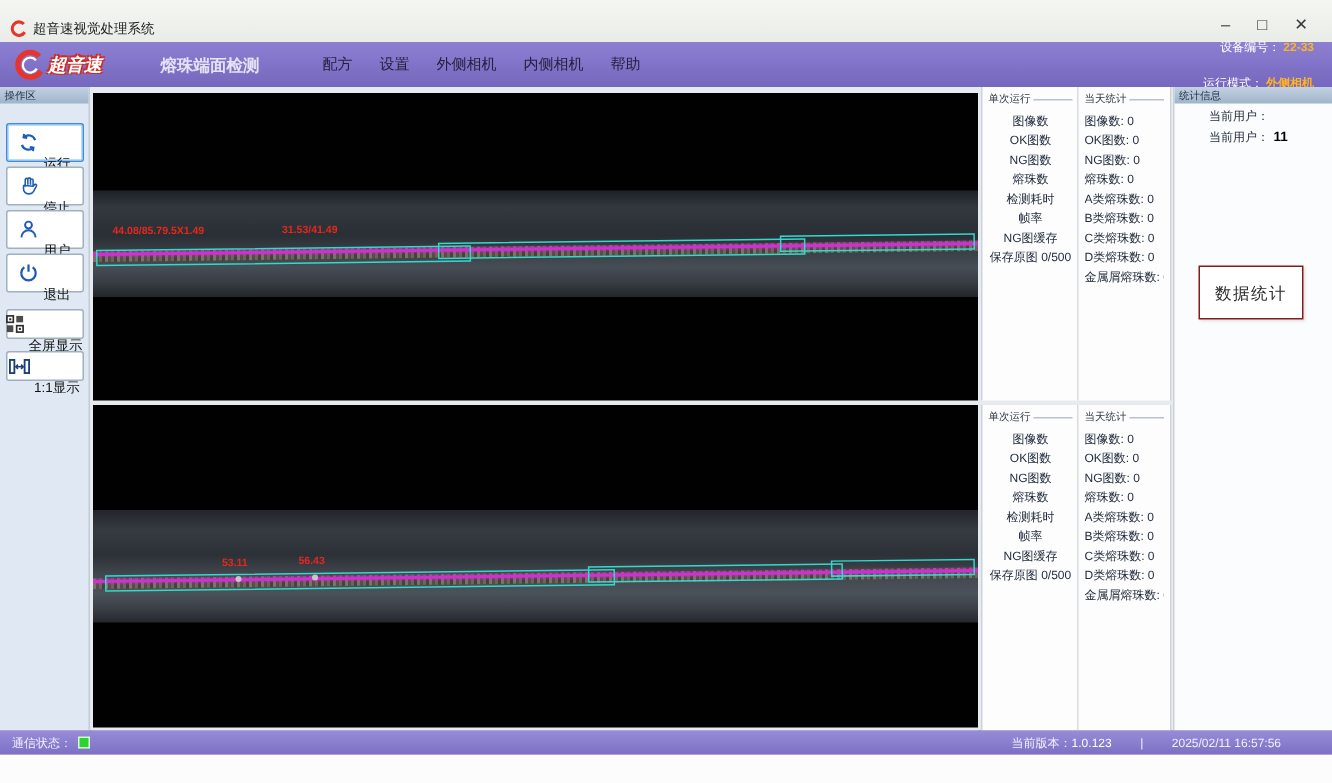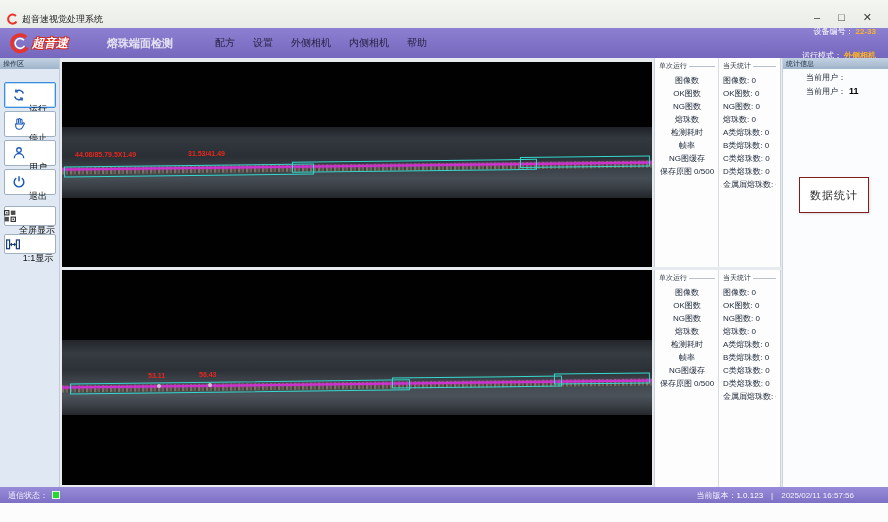--- a/index.html
+++ b/index.html
@@ -85,21 +85,21 @@
     font-size:13px; font-weight:bold; display:flex; align-items:center; justify-content:center; letter-spacing:3px; cursor:default; }
   .btn-datastats { position:absolute; left:16px; top:119px; width:70px; height:36px;
     background:#ffffff; border:1px solid #7f1d1d; box-shadow:1px 1px 2px rgba(0,0,0,.12); color:#2b2b2b;
     font-size:11px; display:flex; align-items:center; justify-content:center; letter-spacing:1px; cursor:default; }
 
   
   .statusbar { position:absolute; left:0; top:487px; width:888px; height:16px;
     background:linear-gradient(#978cd8,#7d70c5); display:flex; align-items:center; padding:0 8px; }
   .sb-label { font-size:8px; color:#f2f0fb; white-space:nowrap; }
   .sb-ind { width:8px; height:8px; background:#2bd430; border:1px solid #dff5df; margin-left:4px; }
-  .sb-right { margin-left:auto; display:flex; align-items:center; gap:8px; padding-right:26px; }
+  .sb-right { margin-left:auto; display:flex; align-items:center; gap:19px; padding-right:26px; }
   .sb-right .sb-label b { font-weight:normal; color:#ffffff; }
 
   .bottomstrip { position:absolute; left:0; top:503px; width:888px; height:19px; background:#fbfcfb; }
 </style>
 </head>
 <body>
 
 <div class="screen">
 
   <div class="titlebar">

